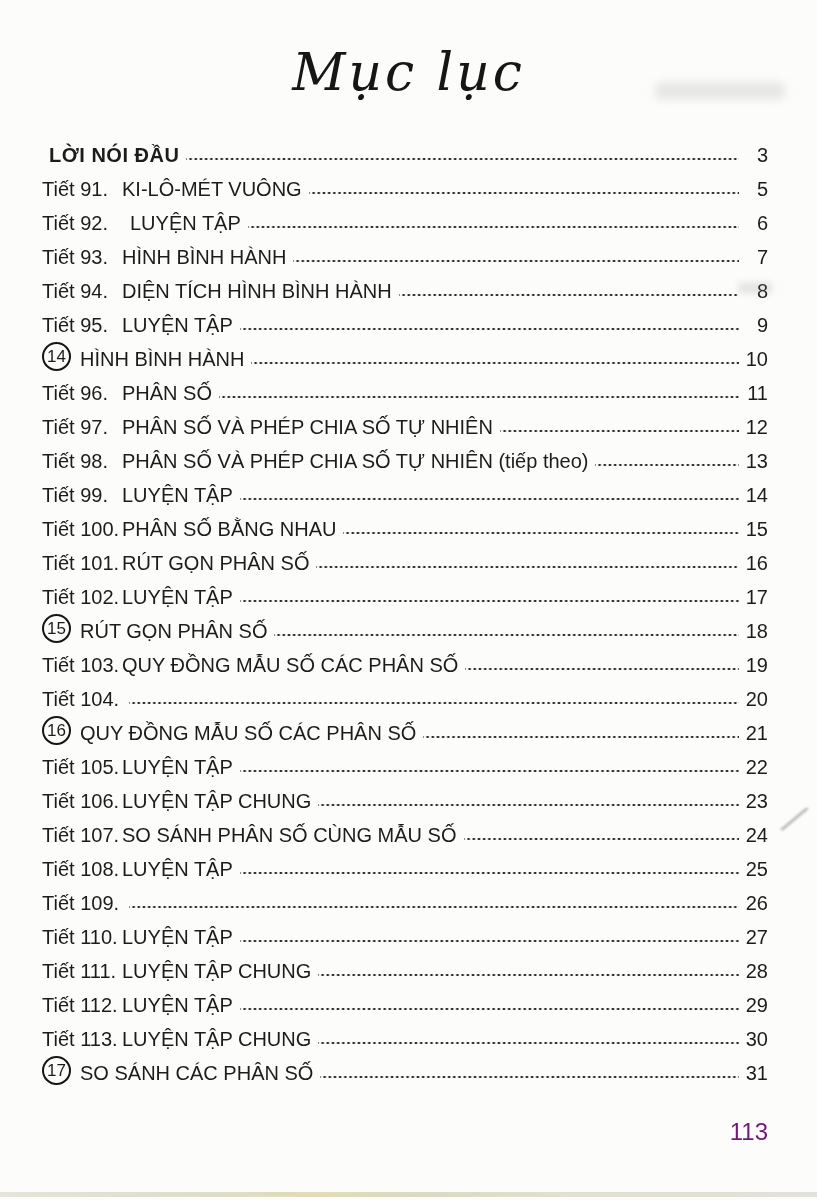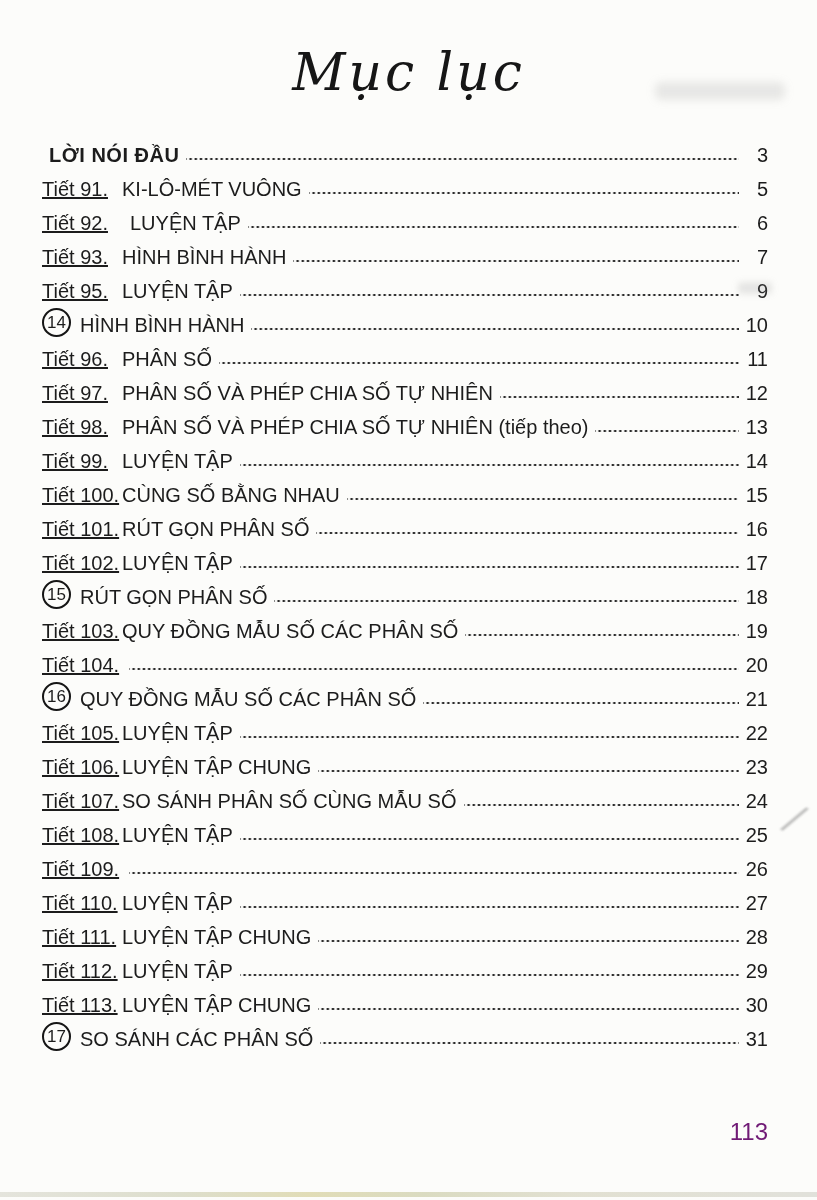--- a/index.html
+++ b/index.html
@@ -33,21 +33,20 @@
     align-items: flex-start;
     height: 34px;
     font-size: 20px;
     line-height: 34px;
     white-space: nowrap;
   }
   .row.bold .label { font-weight: 700; margin-left: 7px; letter-spacing: 0.5px; }
   .prefix {
     flex: 0 0 80px;
     width: 80px;
-    text-decoration: underline;
   }
   .label { flex: 0 0 auto; }
   .label.indent { margin-left: 8px; }
   .circle {
     flex: 0 0 auto;
     width: 29px; height: 29px;
     border: 2.5px solid #151515;
     border-radius: 50%;
     display: inline-flex;
     align-items: center;
@@ -133,20 +132,26 @@
         <span class="leader"></span>
         <span class="pagenum">6</span>
       </div>
       <div class="row">
         <span class="prefix">Tiết 93.</span>
         <span class="label">HÌNH BÌNH HÀNH</span>
         <span class="leader"></span>
         <span class="pagenum">7</span>
       </div>
       <div class="row">
+        <span class="prefix">Tiết 94.</span>
+        <span class="label">DIỆN TÍCH HÌNH BÌNH HÀNH</span>
+        <span class="leader"></span>
+        <span class="pagenum">8</span>
+      </div>
+      <div class="row">
         <span class="prefix">Tiết 95.</span>
         <span class="label">LUYỆN TẬP</span>
         <span class="leader"></span>
         <span class="pagenum">9</span>
       </div>
       <div class="row">
         <span class="circle">14</span>
         <span class="label">HÌNH BÌNH HÀNH</span>
         <span class="leader"></span>
         <span class="pagenum">10</span>
@@ -170,21 +175,21 @@
         <span class="pagenum">13</span>
       </div>
       <div class="row">
         <span class="prefix">Tiết 99.</span>
         <span class="label">LUYỆN TẬP</span>
         <span class="leader"></span>
         <span class="pagenum">14</span>
       </div>
       <div class="row">
         <span class="prefix">Tiết 100.</span>
-        <span class="label">CÙNG SỐ BẰNG NHAU</span>
+        <span class="label">PHÂN SỐ BẰNG NHAU</span>
         <span class="leader"></span>
         <span class="pagenum">15</span>
       </div>
       <div class="row">
         <span class="prefix">Tiết 101.</span>
         <span class="label">RÚT GỌN PHÂN SỐ</span>
         <span class="leader"></span>
         <span class="pagenum">16</span>
       </div>
       <div class="row">

